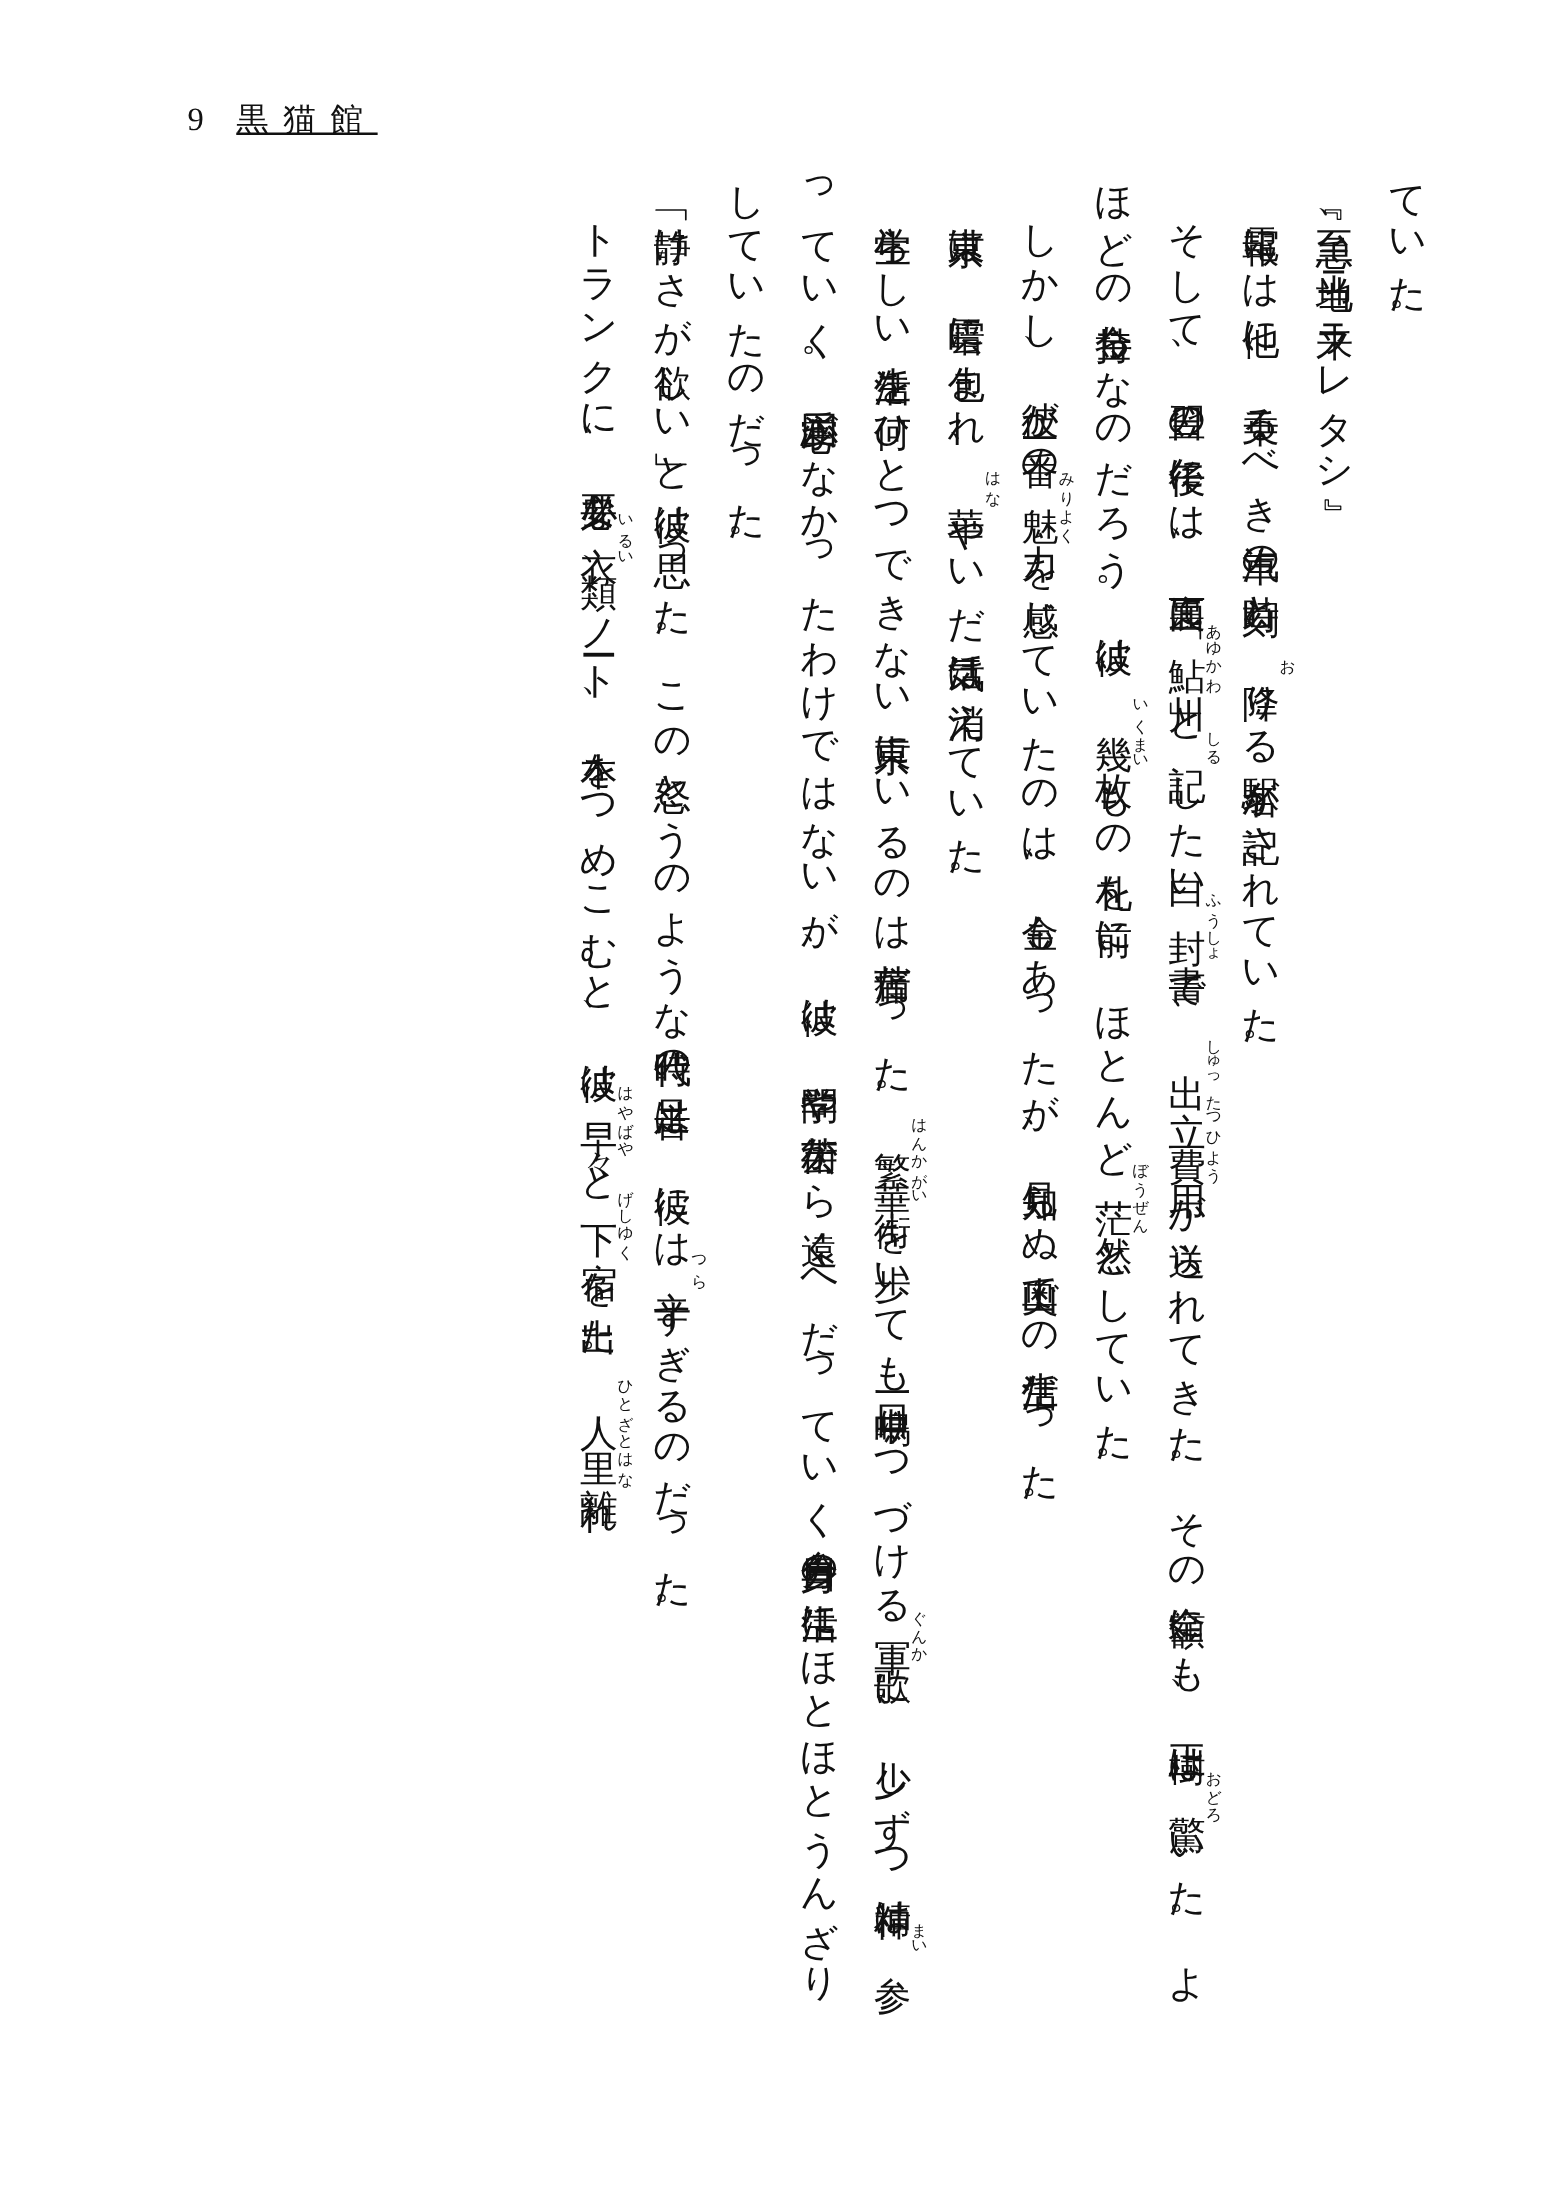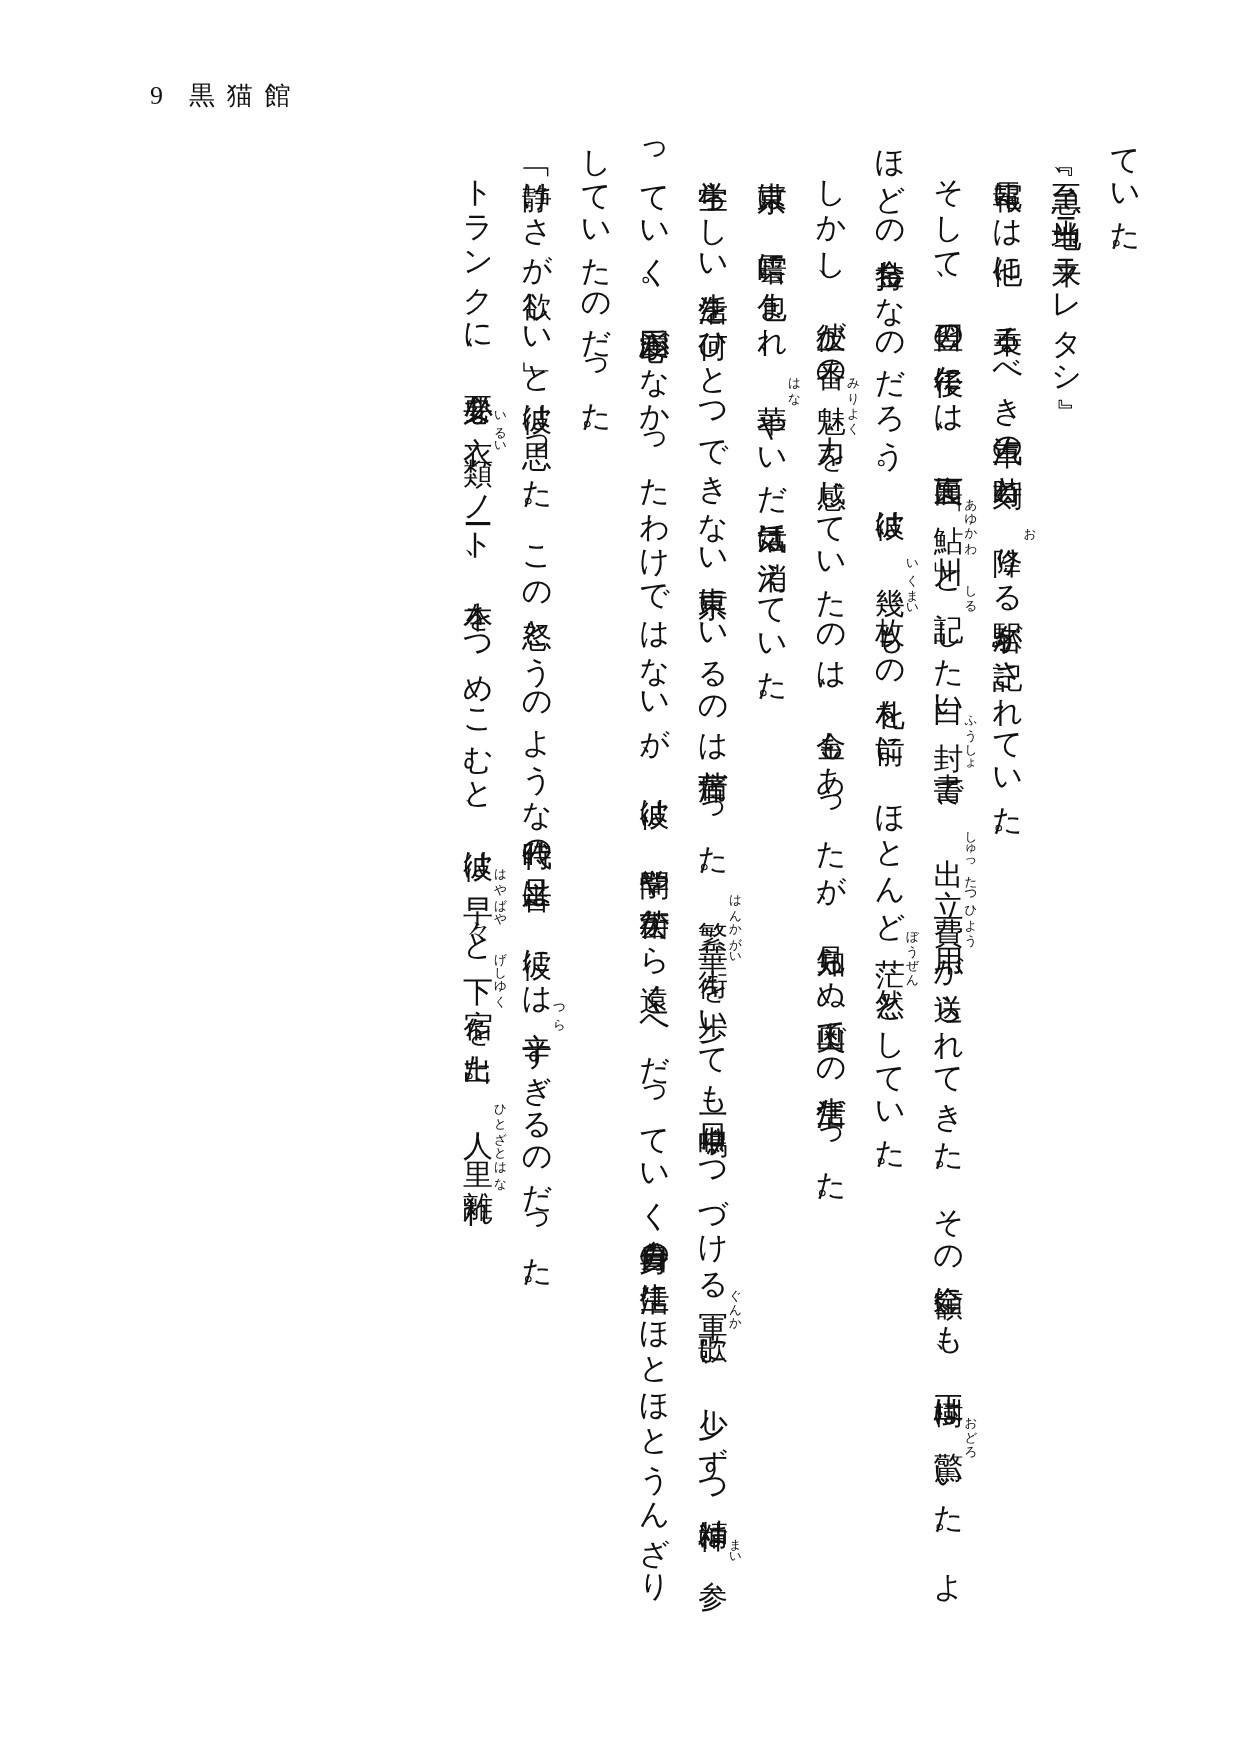--- a/index.html
+++ b/index.html
@@ -31,20 +31,21 @@
     letter-spacing: 0.28em;
     color: #111;
   }
   .runhead .folio {
     font-size: 26px;
     letter-spacing: 0;
   }
   .runhead .chaptitle {
     font-size: 26px;
     letter-spacing: 0.45em;
+    text-decoration: underline;
   }
 
   
   .body-area {
     position: absolute;
     top: 128px;
     right: 86px;
     width: 930px;
     height: 1460px;
   }

